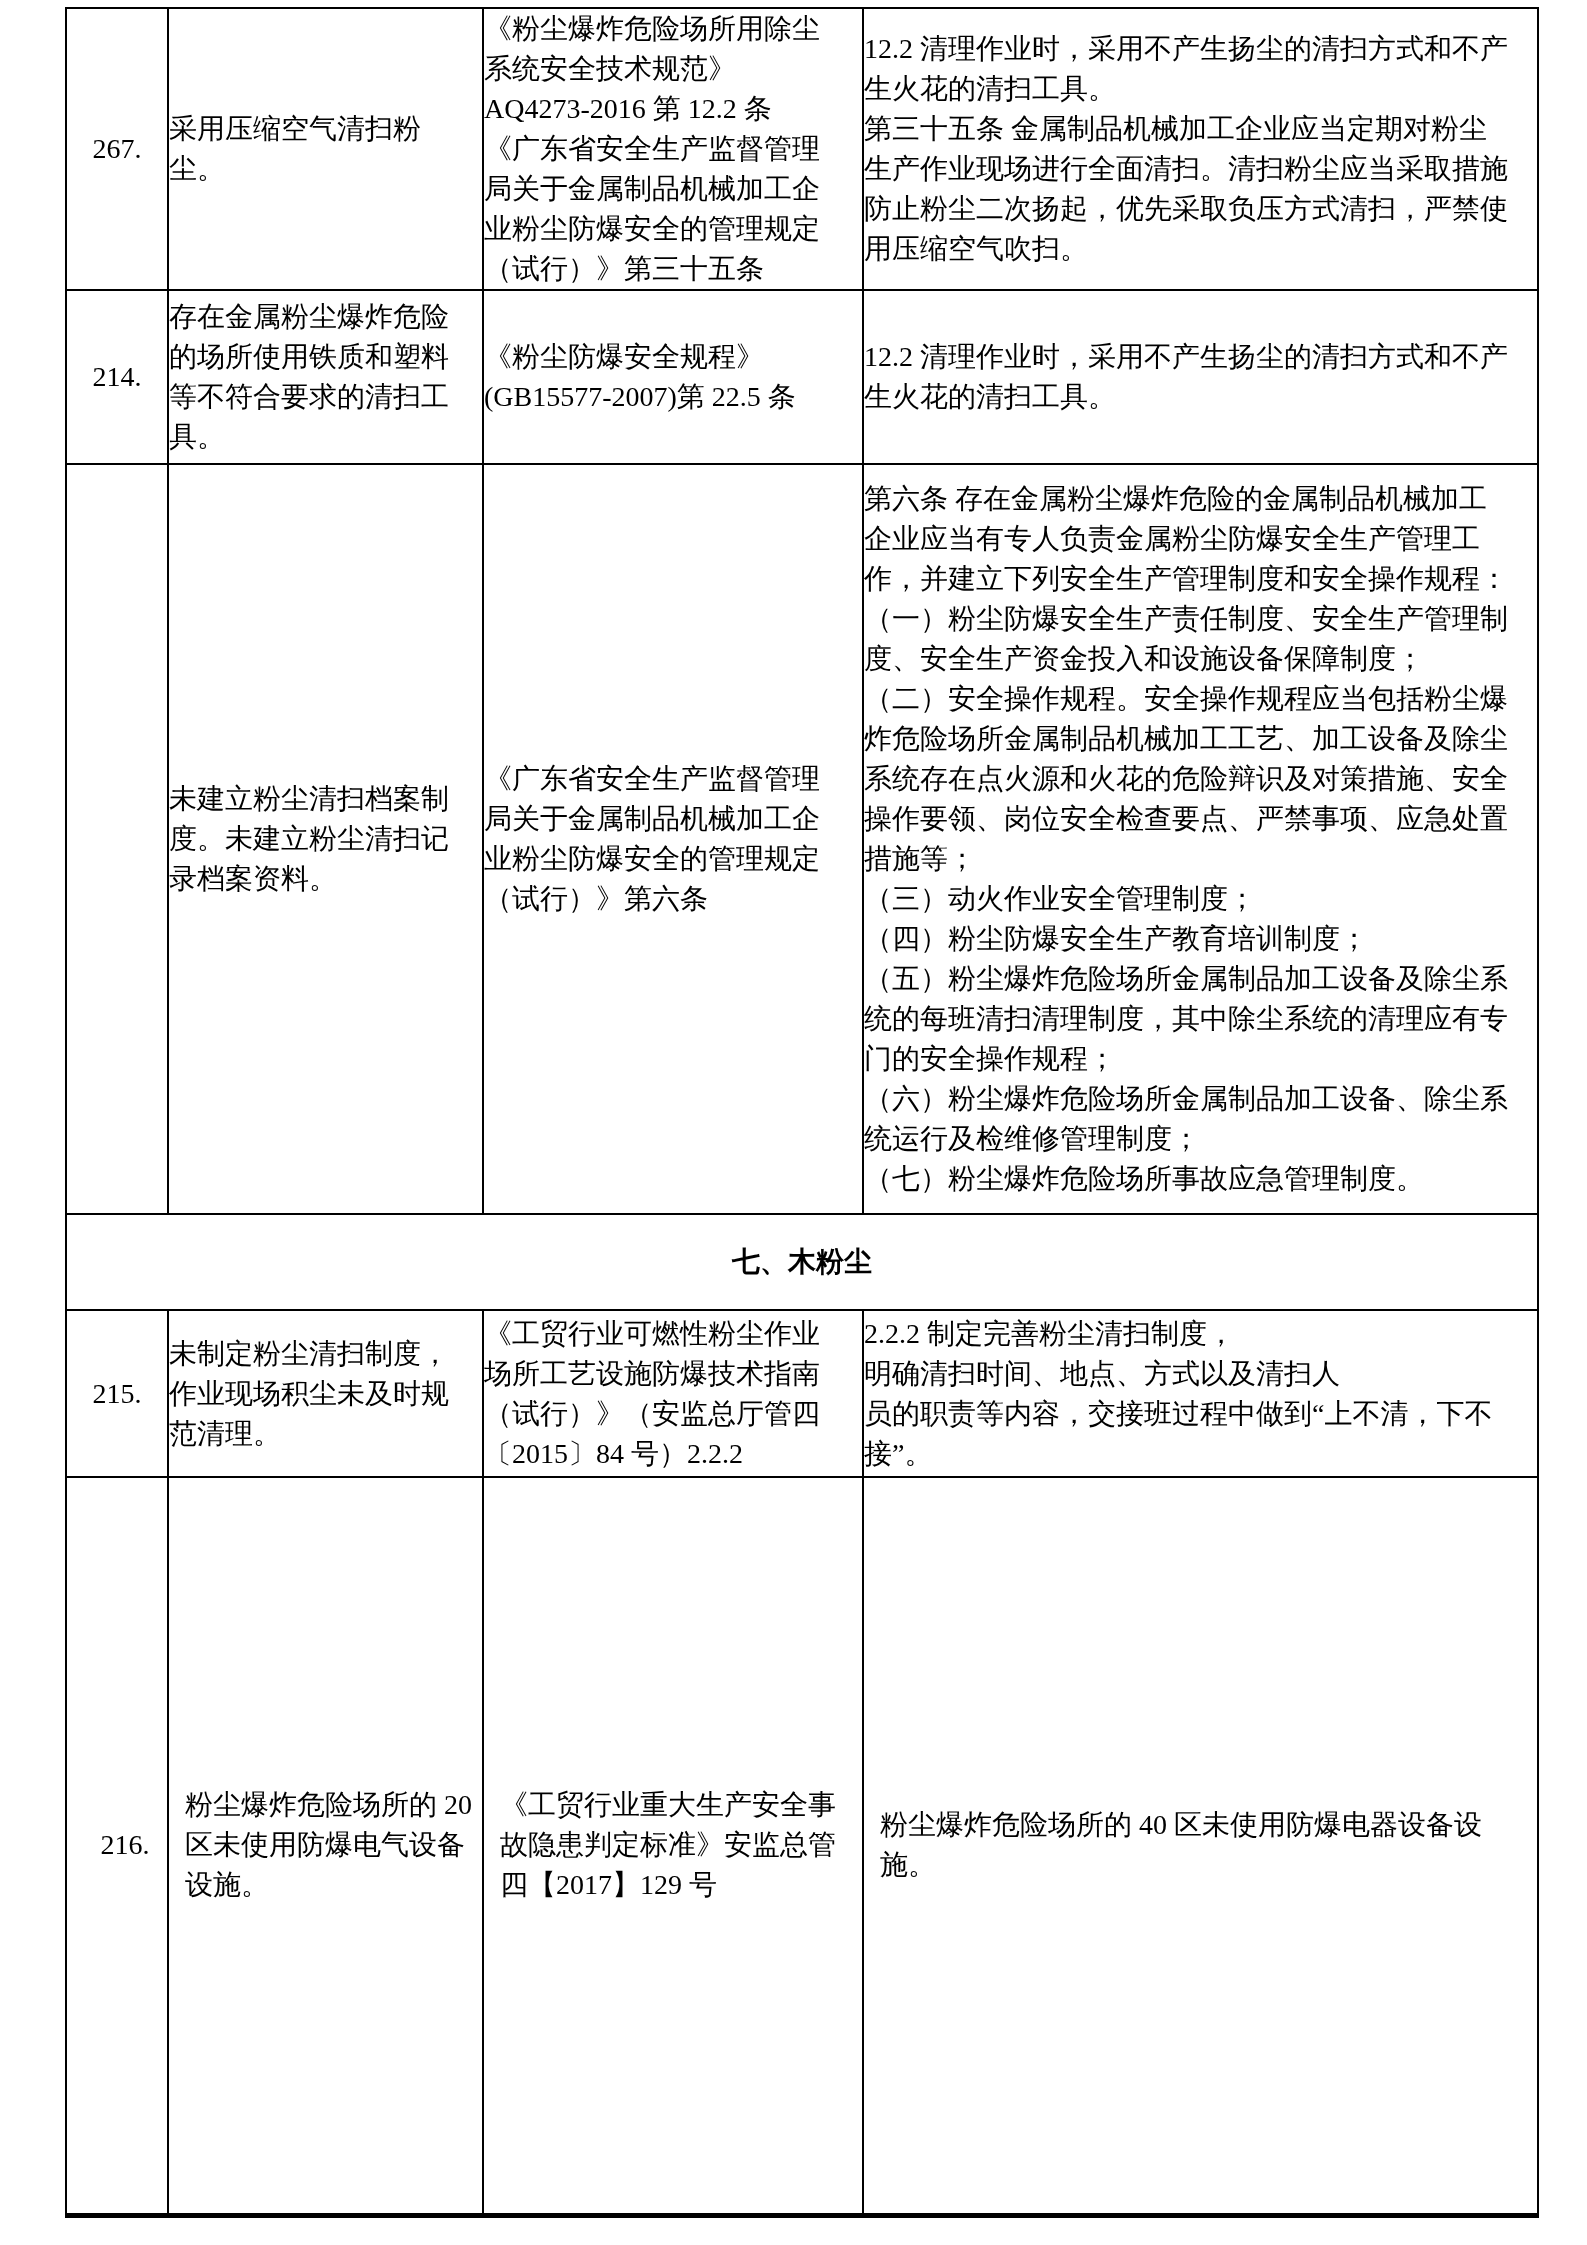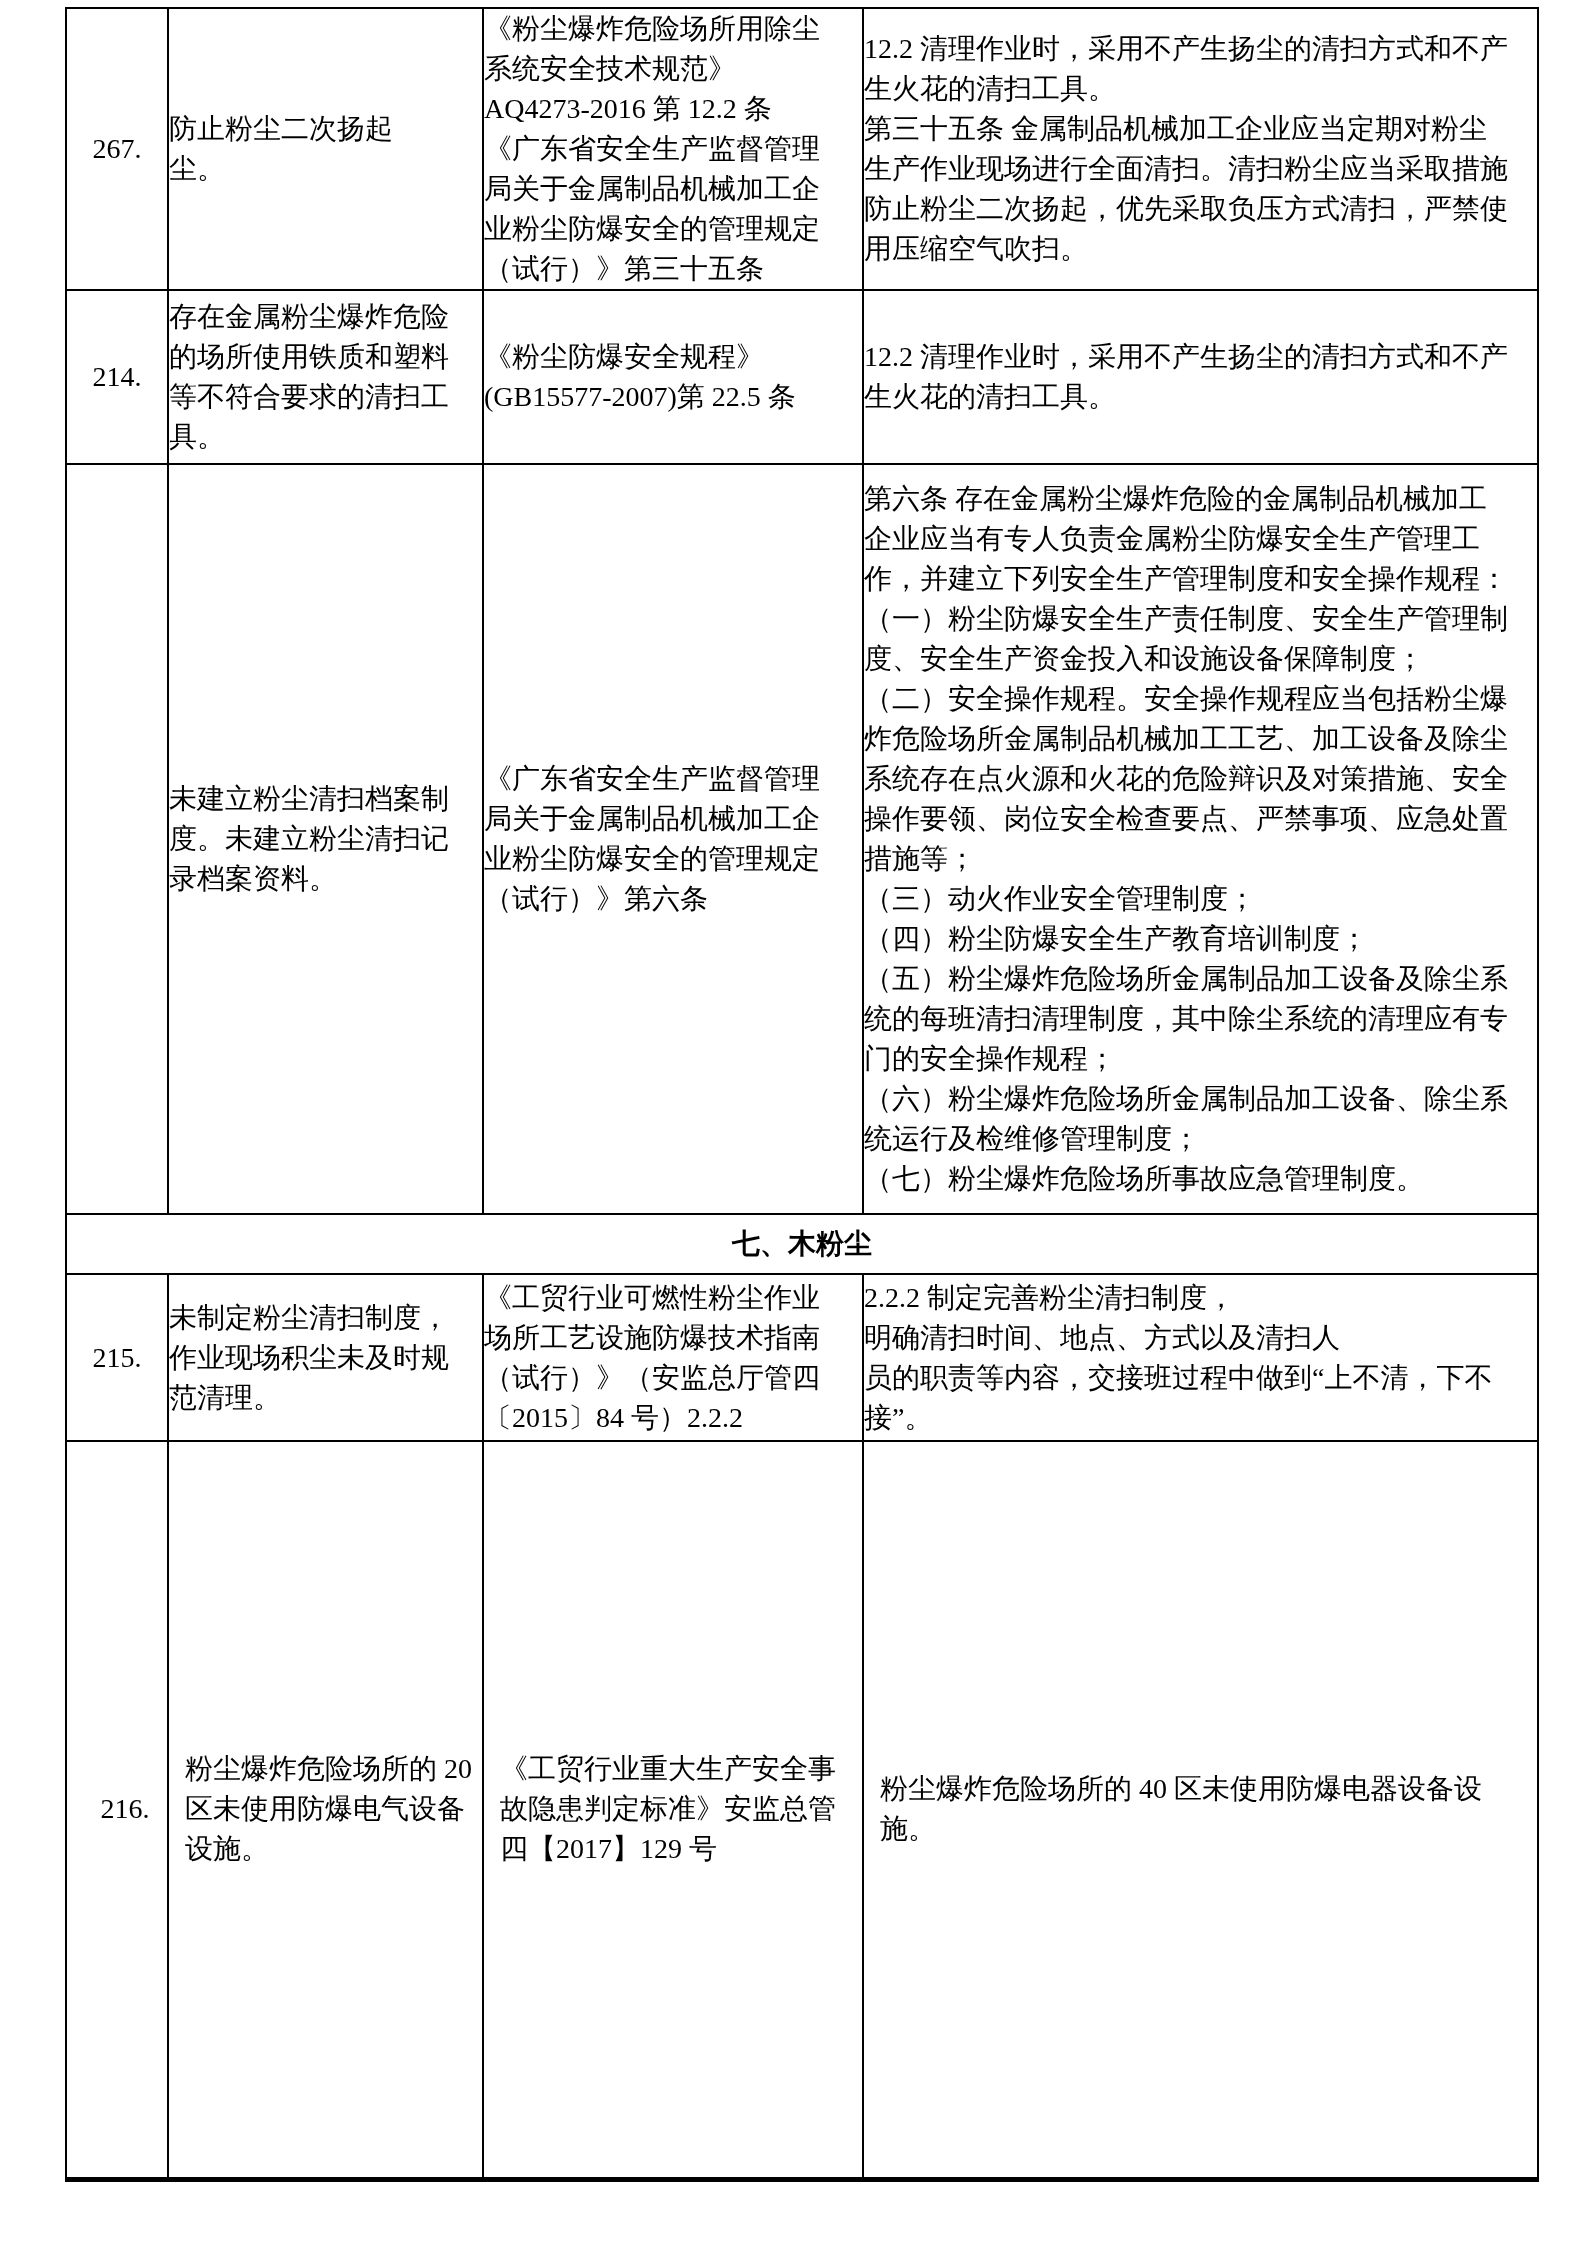--- a/index.html
+++ b/index.html
@@ -61,21 +61,21 @@
   <table class="doc-table">
     <colgroup>
       <col style="width:102px">
       <col style="width:315px">
       <col style="width:380px">
       <col style="width:675px">
     </colgroup>
     <tbody>
       <tr style="height:276px">
         <td class="num-cell">267.</td>
-        <td class="hazard-cell">防止粉尘二次扬起
+        <td class="hazard-cell">采用压缩空气清扫粉
 尘。</td>
         <td class="basis-cell">《粉尘爆炸危险场所用除尘
 系统安全技术规范》
 AQ4273-2016 第 12.2 条
 《广东省安全生产监督管理
 局关于金属制品机械加工企
 业粉尘防爆安全的管理规定
 （试行）》第三十五条</td>
         <td class="provision-cell">12.2 清理作业时，采用不产生扬尘的清扫方式和不产
 生火花的清扫工具。
@@ -116,21 +116,21 @@
 措施等；
 （三）动火作业安全管理制度；
 （四）粉尘防爆安全生产教育培训制度；
 （五）粉尘爆炸危险场所金属制品加工设备及除尘系
 统的每班清扫清理制度，其中除尘系统的清理应有专
 门的安全操作规程；
 （六）粉尘爆炸危险场所金属制品加工设备、除尘系
 统运行及检维修管理制度；
 （七）粉尘爆炸危险场所事故应急管理制度。</td>
       </tr>
-      <tr style="height:60px">
+      <tr style="height:96px">
         <td class="section-header-cell" colspan="4">七、木粉尘</td>
       </tr>
       <tr style="height:167px">
         <td class="num-cell">215.</td>
         <td class="hazard-cell">未制定粉尘清扫制度，
 作业现场积尘未及时规
 范清理。</td>
         <td class="basis-cell">《工贸行业可燃性粉尘作业
 场所工艺设施防爆技术指南
 （试行）》（安监总厅管四

